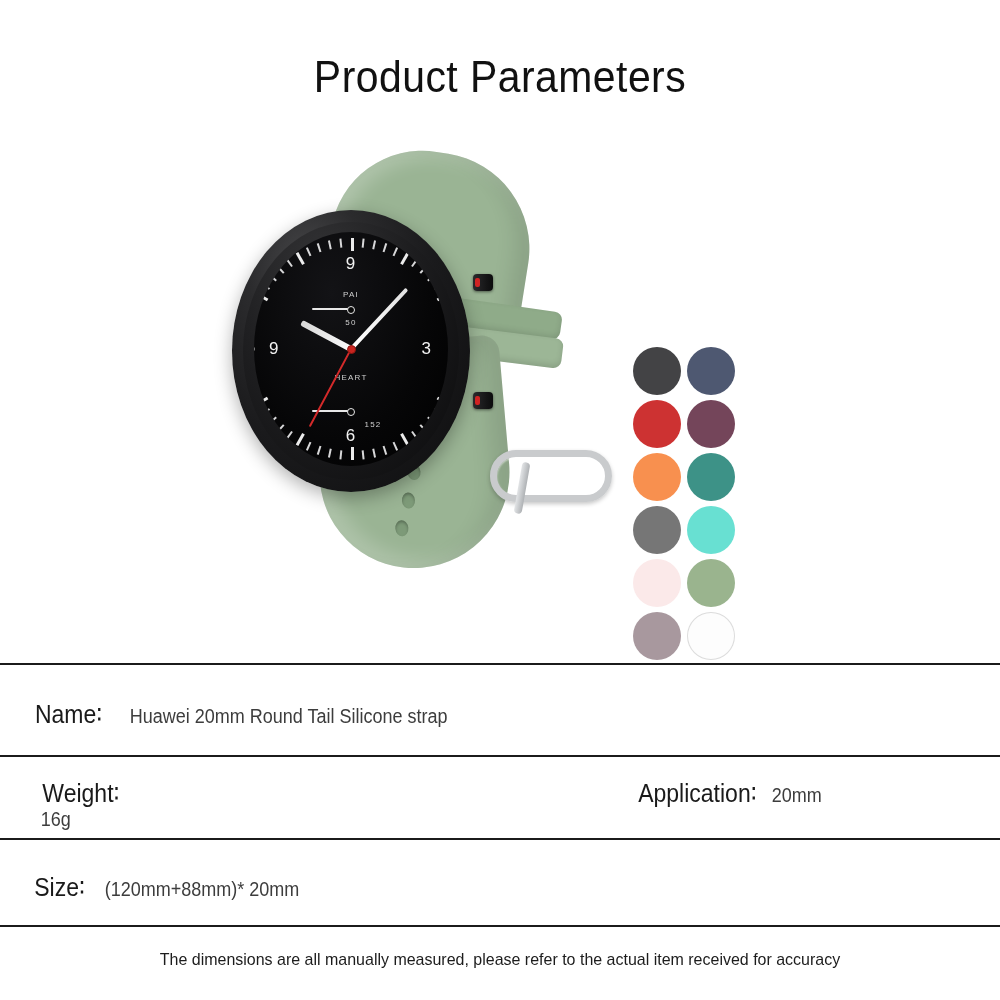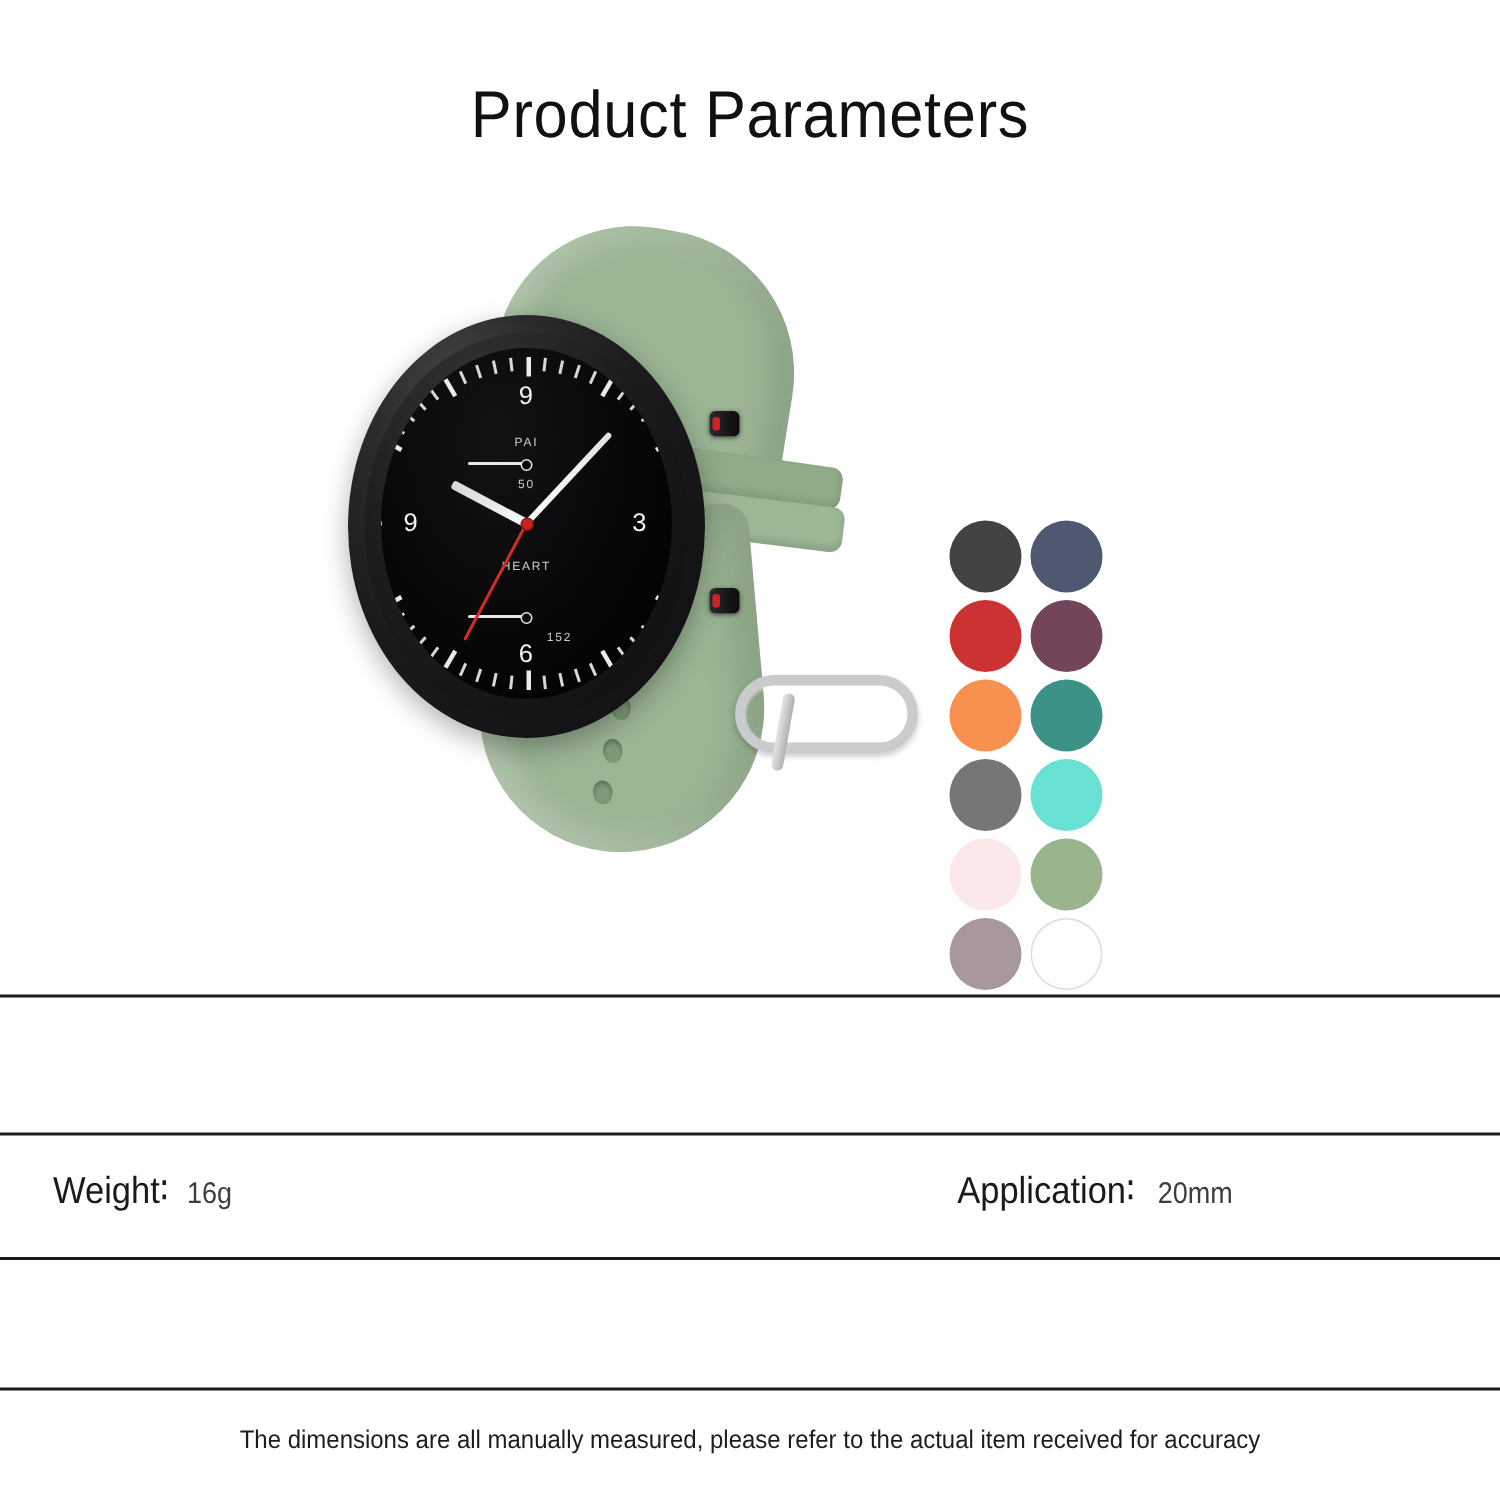--- a/index.html
+++ b/index.html
@@ -180,21 +180,21 @@
     transform: scaleX(0.92); transform-origin: left baseline;
   }
   .spec-value {
     font-size: 20px; color: #3d3d3d; font-weight: 400;
     margin-left: 7px;
     font-family: "Liberation Sans", sans-serif;
     transform: scaleX(0.9); transform-origin: left baseline;
   }
   .c-name     { left: 32px;  top: 700px; }
   .c-material { left: 633px; top: 700px; }
-  .c-weight   { left: 32px;  top: 779px; }
+  .c-weight   { left: 32px;  top: 779px; flex-direction: column; }
   .c-app      { left: 633px; top: 779px; }
   .c-size     { left: 32px;  top: 873px; }
 
   .disclaimer {
     position: absolute; left: 0; top: 950px; width: 1000px;
     text-align: center; font-size: 17px; color: #1c1c1c;
     font-family: "Liberation Sans", sans-serif;
     transform: scaleX(0.94); transform-origin: center top;
   }
 </style>
@@ -318,27 +318,35 @@
         <div class="swatch" style="background: rgb(168, 152, 158);"></div>
         <div class="swatch outlined" style="background: rgb(253, 253, 253);"></div>
       </div>
   </div>
 
   <div class="rule rule-1"></div>
   <div class="rule rule-2"></div>
   <div class="rule rule-3"></div>
   <div class="rule rule-4"></div>
 
+  <div class="cell c-name">
+    <span class="spec-label">Name∶</span>
+    <span class="spec-value">Huawei 20mm Round Tail Silicone strap</span>
+  </div>
 
 
   <div class="cell c-weight">
     <span class="spec-label">Weight∶</span>
     <span class="spec-value">16g</span>
   </div>
 
   <div class="cell c-app">
     <span class="spec-label">Application∶</span>
     <span class="spec-value">20mm</span>
   </div>
 
+  <div class="cell c-size">
+    <span class="spec-label">Size∶</span>
+    <span class="spec-value">(120mm+88mm)* 20mm</span>
+  </div>
 
   <div class="disclaimer">The dimensions are all manually measured, please refer to the actual item received for accuracy</div>
 </div>
 
 </body></html>

